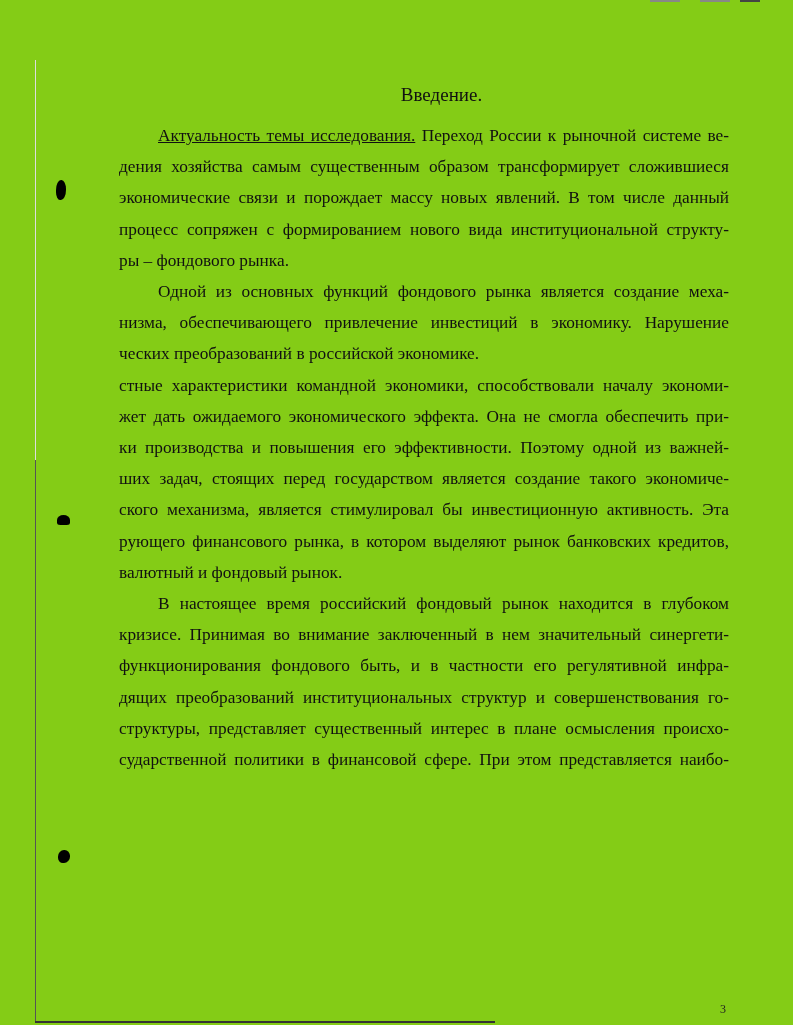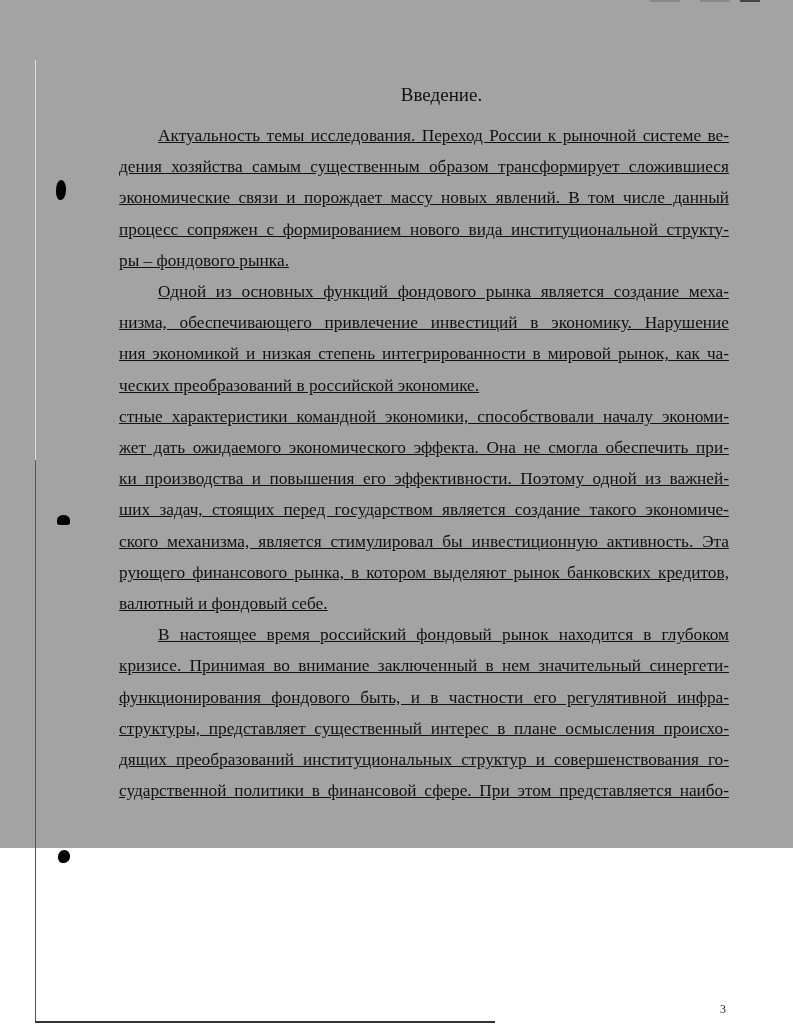--- a/index.html
+++ b/index.html
@@ -1,28 +1,28 @@
 <!DOCTYPE html>
 <html><head>
 <meta charset="utf-8">
 <style>
   html, body { margin: 0; padding: 0; background: #ffffff; }
   body { width: 793px; height: 1025px; position: relative; overflow: hidden; }
-  .page { position: absolute; left: 0; top: 0; width: 793px; height: 848px; background: #a3a3a3; }
+  .page { position: absolute; left: 0; top: 0; width: 793px; height: 1025px; background: #84cc16; }
   .scan-line-left { position: absolute; left: 35px; top: 460px; width: 1px; height: 562px; background: #555; }
   .scan-line-left.faint { top: 60px; height: 400px; background: #ddd; }
   .scan-line-bottom { position: absolute; left: 35px; top: 1021px; width: 460px; height: 2px; background: #333; }
   .scan-top { position: absolute; top: 0; height: 2px; background: #888; }
   .hole { position: absolute; background: #000; border-radius: 50% 45% 50% 40%; }
   .title { position: absolute; left: 0; width: 883px; top: 84px; text-align: center;
     font-family: "Liberation Serif", serif; font-size: 19px; color: #111; }
   .body-text { position: absolute; left: 119px; width: 610px; top: 120px;
     font-family: "Liberation Serif", serif; font-size: 17.3px; line-height: 31.2px; color: #111;
     text-align: justify; }
-  .line { display: block; white-space: nowrap; text-align-last: justify; text-align: justify; text-decoration: underline; }
+  .line { display: block; white-space: nowrap; text-align-last: justify; text-align: justify; }
   .line.last { text-align-last: left; }
   .line.indent { padding-left: 39px; }
   .u { text-decoration: underline; }
   .page-num { position: absolute; left: 720px; top: 1002px; font-family: "Liberation Serif", serif; font-size: 12px; color: #222; }
 </style>
 </head>
 <body>
 
 <div class="page">
 
@@ -44,38 +44,37 @@
       <span class="line indent"><span class="u">Актуальность темы исследования.</span><span> Переход России к рыночной системе ве-</span></span>
       <span class="line">дения хозяйства самым существенным образом трансформирует сложившиеся</span>
       <span class="line">экономические связи и порождает массу новых явлений. В том числе данный</span>
       <span class="line">процесс сопряжен с формированием нового вида институциональной структу-</span>
       <span class="line last">ры – фондового рынка.</span>
     </div>
 
     <div>
       <span class="line indent">Одной из основных функций фондового рынка является создание меха-</span>
       <span class="line">низма, обеспечивающего привлечение инвестиций в экономику. Нарушение</span>
-      <span class="line">ния экономикой и низкая степень интегрированности в мировой рынок, как ча-</span>
       <span class="line last">ческих преобразований в российской экономике.</span>
       <span class="line">стные характеристики командной экономики, способствовали началу экономи-</span>
     </div>
 
     <div>
       <span class="line">жет дать ожидаемого экономического эффекта. Она не смогла обеспечить при-</span>
       <span class="line">ки производства и повышения его эффективности. Поэтому одной из важней-</span>
       <span class="line">ших задач, стоящих перед государством является создание такого экономиче-</span>
       <span class="line">ского механизма, является стимулировал бы инвестиционную активность. Эта</span>
       <span class="line">рующего финансового рынка, в котором выделяют рынок банковских кредитов,</span>
-      <span class="line last">валютный и фондовый себе.</span>
+      <span class="line last">валютный и фондовый рынок.</span>
     </div>
 
     <div>
       <span class="line indent">В настоящее время российский фондовый рынок находится в глубоком</span>
       <span class="line">кризисе. Принимая во внимание заключенный в нем значительный синергети-</span>
       <span class="line">функционирования фондового быть, и в частности его регулятивной инфра-</span>
+      <span class="line">дящих преобразований институциональных структур и совершенствования го-</span>
       <span class="line">структуры, представляет существенный интерес в плане осмысления происхо-</span>
-      <span class="line">дящих преобразований институциональных структур и совершенствования го-</span>
       <span class="line">сударственной политики в финансовой сфере. При этом представляется наибо-</span>
     </div>
   </div>
 
   <div class="page-num">3</div>
 </div>
 
 </body></html>

